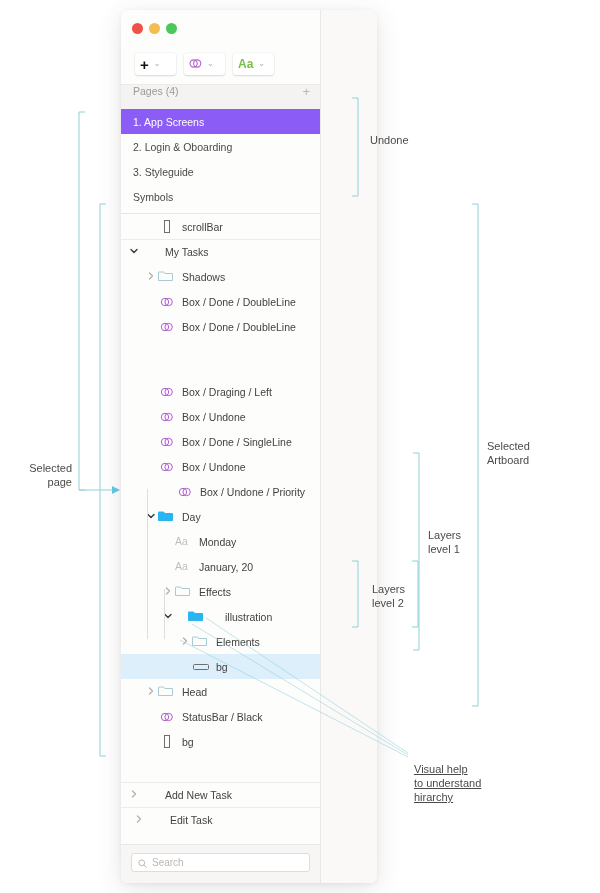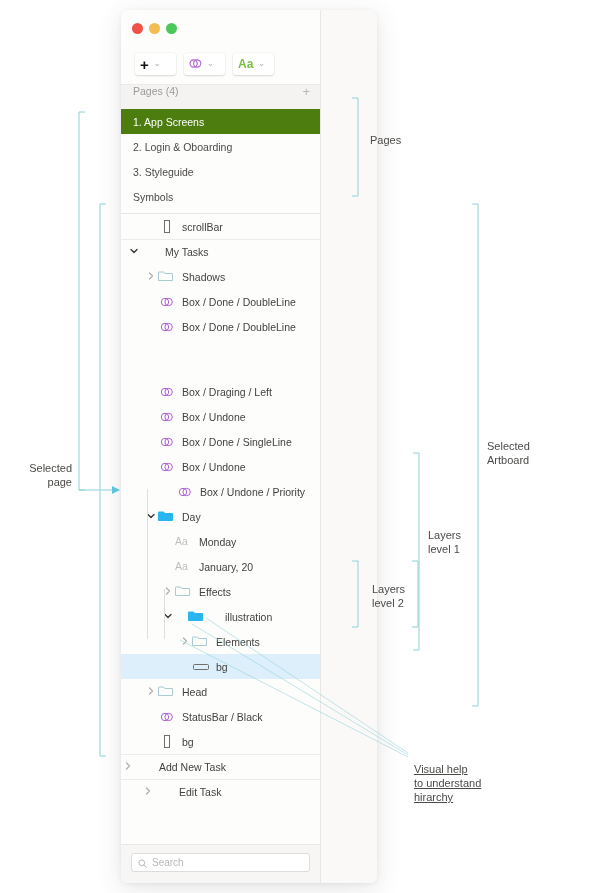--- a/index.html
+++ b/index.html
@@ -137,21 +137,21 @@
   .page-row {
     height: 25px;
     display: flex;
     align-items: center;
     font-size: 10.5px;
     color: #4b4a48;
     padding-left: 12px;
     box-sizing: border-box;
   }
   .page-row.selected {
-    background: #4d7c0f;
+    background: #8b5cf6;
     color: #ffffff;
   }
 
   
   .layers-tree {
     position: absolute;
     left: 0; top: 203px;
     width: 199px;
     border-top: 1px solid #e7e6e4;
   }
@@ -503,28 +503,28 @@
           </div>
           <div class="layer-row" style="padding-left: 23px;">
             <span class="disc none"></span>
             <span class="ico shape-tall">
               <svg width="14" height="13" viewBox="0 0 14 13">
                 <rect x="4.5" y="0.5" width="5" height="12" fill="none" stroke="#6f6e6c" stroke-width="1"></rect>
               </svg>
             </span>
             <span class="name">bg</span>
           </div>
-          <div class="layer-row artboard-row" style="">
+          <div class="layer-row artboard-row" style="padding-left: 6px; margin-top: 28px;">
             <span class="disc"><svg width="6" height="8" viewBox="0 0 6 8">
                 <path d="M1.5 1 L4.5 4 L1.5 7" fill="none" stroke="#b1b0ae" stroke-width="1.3" stroke-linecap="round" stroke-linejoin="round"></path>
               </svg></span>
             <span class="ico"></span>
             <span class="name">Add New Task</span>
           </div>
-          <div class="layer-row artboard-row" style="padding-left: 20px;">
+          <div class="layer-row artboard-row" style="padding-left: 11px;">
             <span class="disc"><svg width="6" height="8" viewBox="0 0 6 8">
                 <path d="M1.5 1 L4.5 4 L1.5 7" fill="none" stroke="#b1b0ae" stroke-width="1.3" stroke-linecap="round" stroke-linejoin="round"></path>
               </svg></span>
             <span class="ico"></span>
             <span class="name">Edit Task</span>
           </div>
           <div class="guide" style="left: 26px; top: 275px; height: 150px;"></div>
           <div class="guide" style="left: 43px; top: 375px; height: 50px;"></div>
         </div>
 
@@ -562,21 +562,21 @@
       <path d="M 112 486 L 120 490 L 112 494 Z" fill="#5fc3dd" stroke="none"></path>
 
       <g opacity="0.55">
         <path d="M 206 618 L 408 753"></path>
         <path d="M 192 624 L 408 755"></path>
         <path d="M 180 640 L 408 757"></path>
       </g>
     </g>
   </svg>
 
-  <div class="ann-label" style="left:370px; top:133px;">Pages</div>
+  <div class="ann-label" style="left:370px; top:133px;">Undone</div>
 
   <div class="ann-label right-align" style="left:0px; top:461px; width:72px;">Selected
 page</div>
 
   <div class="ann-label" style="left:487px; top:439px;">Selected
 Artboard</div>
 
   <div class="ann-label" style="left:428px; top:528px;">Layers
 level 1</div>
 

